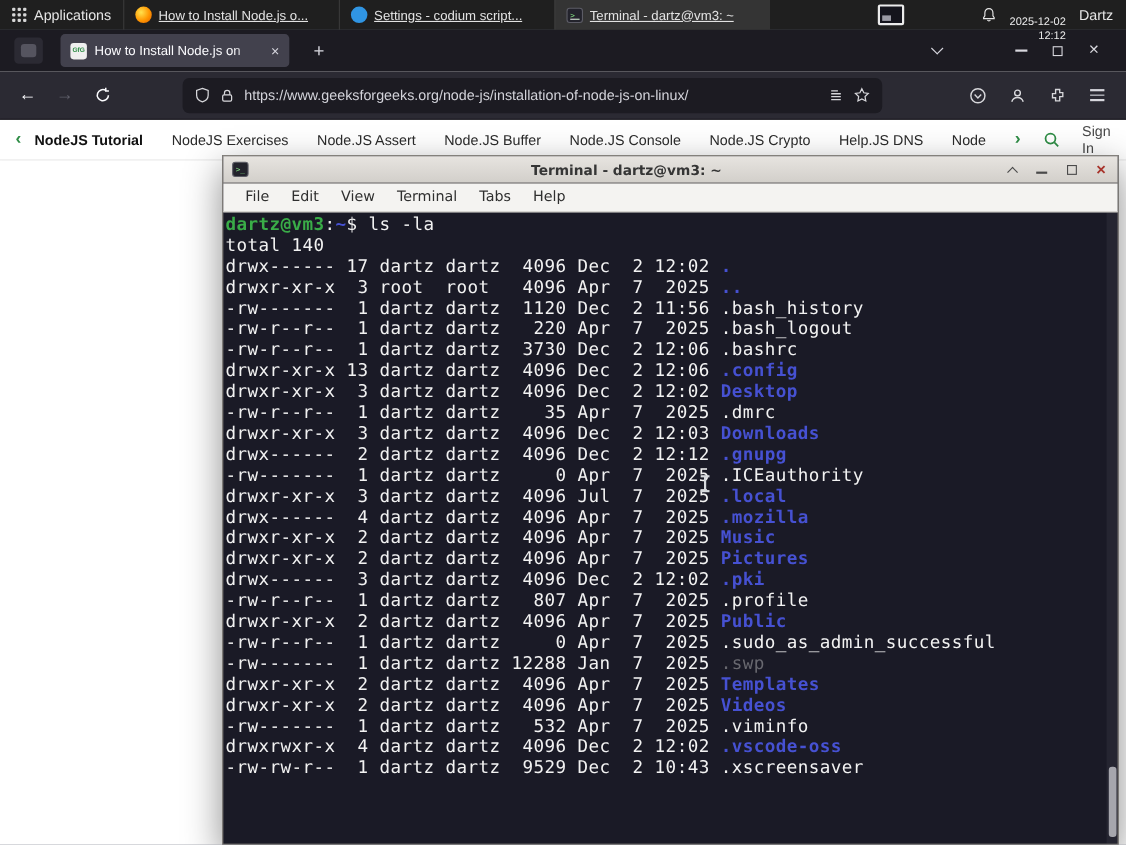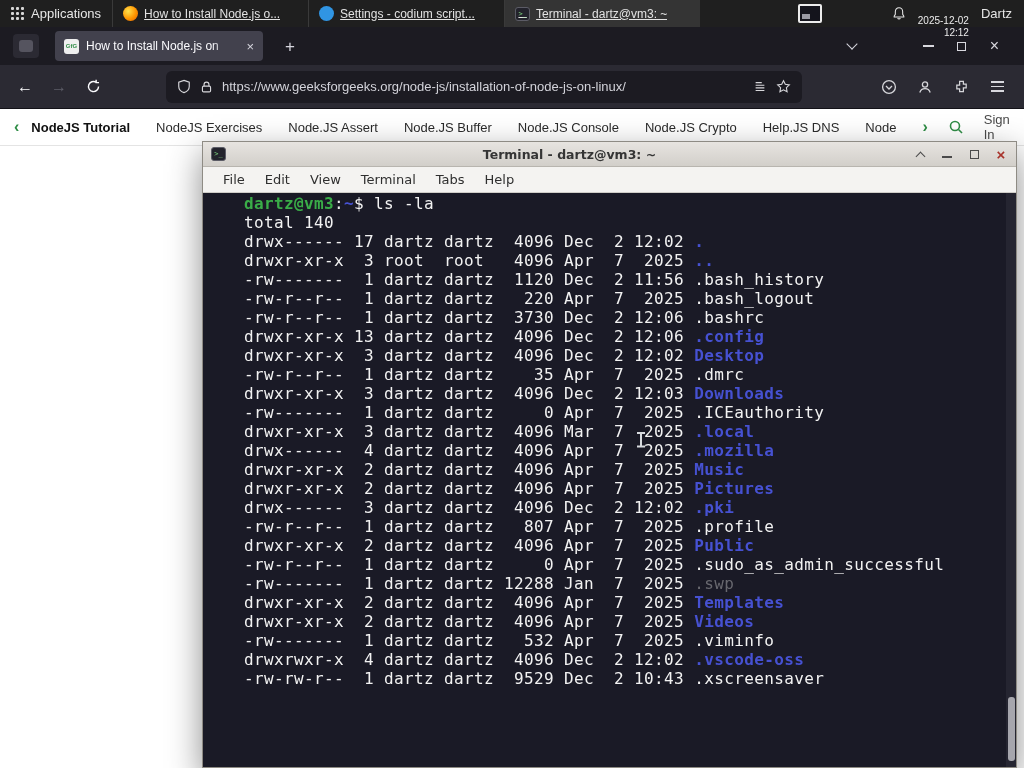--- a/index.html
+++ b/index.html
@@ -94,21 +94,21 @@
   .t-ctl .bar { width:10px; height:1.7px; background:#4a4a4a; margin-top:6px; }
   .t-ctl .sq { width:9px; height:9px; border:1.7px solid #4a4a4a; }
   .t-ctl.x { color:#a8342c; font-size:15px; font-weight:bold; }
   .t-menubar { height:26px; background:#f4f3f1; border-bottom:1px solid #cfcdc8; display:flex;
                align-items:center; padding:0 10px; font-size:13px; color:#2f2f2f;
                font-family:"DejaVu Sans", sans-serif; }
   .t-menu-item { padding:0 10px; }
   .t-body { flex:1; position:relative; overflow:hidden; padding:1px 0 0 2px;
             font-family:"DejaVu Sans Mono", monospace; font-size:16px; letter-spacing:.37px;
             line-height:19px; color:#f2f2f2; }
-  .tline { white-space:pre;margin-left:39px; }
+  .tline { white-space:pre; }
   .p-user { color:#3aad48; font-weight:bold; }
   .p-path { color:#4651d2; font-weight:bold; }
   .fn-dir { color:#4651d2; font-weight:bold; }
   .fn-dim { color:#68686f; }
   .t-scroll { position:absolute; right:0; top:0; bottom:0; width:10px; background:rgba(255,255,255,.05); }
   .t-thumb { position:absolute; right:1px; bottom:6px; width:7px; height:64px; background:#a6a6ad; border-radius:3px; }
 
   .ibeam { position:absolute; left:636px; top:431px; width:10px; height:18px; z-index:60; }
   .ibeam::before { content:""; position:absolute; left:4px; top:2px; width:1.6px; height:14px; background:#d7dade; }
   .ibeam::after { content:""; position:absolute; left:1px; top:1px; width:8px; height:1.6px; background:#d7dade;
@@ -307,22 +307,23 @@
       <div>
           <div class="tline"><span>drwx------ 17 dartz dartz  4096 Dec  2 12:02 </span><span class="fn-dir">.</span></div>
           <div class="tline"><span>drwxr-xr-x  3 root  root   4096 Apr  7  2025 </span><span class="fn-dir">..</span></div>
           <div class="tline"><span>-rw-------  1 dartz dartz  1120 Dec  2 11:56 </span><span class="fn-file">.bash_history</span></div>
           <div class="tline"><span>-rw-r--r--  1 dartz dartz   220 Apr  7  2025 </span><span class="fn-file">.bash_logout</span></div>
           <div class="tline"><span>-rw-r--r--  1 dartz dartz  3730 Dec  2 12:06 </span><span class="fn-file">.bashrc</span></div>
           <div class="tline"><span>drwxr-xr-x 13 dartz dartz  4096 Dec  2 12:06 </span><span class="fn-dir">.config</span></div>
           <div class="tline"><span>drwxr-xr-x  3 dartz dartz  4096 Dec  2 12:02 </span><span class="fn-dir">Desktop</span></div>
           <div class="tline"><span>-rw-r--r--  1 dartz dartz    35 Apr  7  2025 </span><span class="fn-file">.dmrc</span></div>
           <div class="tline"><span>drwxr-xr-x  3 dartz dartz  4096 Dec  2 12:03 </span><span class="fn-dir">Downloads</span></div>
+          <div class="tline"><span>drwx------  2 dartz dartz  4096 Dec  2 12:12 </span><span class="fn-dir">.gnupg</span></div>
           <div class="tline"><span>-rw-------  1 dartz dartz     0 Apr  7  2025 </span><span class="fn-file">.ICEauthority</span></div>
-          <div class="tline"><span>drwxr-xr-x  3 dartz dartz  4096 Mar  7  2025 </span><span class="fn-dir">.local</span></div>
+          <div class="tline"><span>drwxr-xr-x  3 dartz dartz  4096 Jul  7  2025 </span><span class="fn-dir">.local</span></div>
           <div class="tline"><span>drwx------  4 dartz dartz  4096 Apr  7  2025 </span><span class="fn-dir">.mozilla</span></div>
           <div class="tline"><span>drwxr-xr-x  2 dartz dartz  4096 Apr  7  2025 </span><span class="fn-dir">Music</span></div>
           <div class="tline"><span>drwxr-xr-x  2 dartz dartz  4096 Apr  7  2025 </span><span class="fn-dir">Pictures</span></div>
           <div class="tline"><span>drwx------  3 dartz dartz  4096 Dec  2 12:02 </span><span class="fn-dir">.pki</span></div>
           <div class="tline"><span>-rw-r--r--  1 dartz dartz   807 Apr  7  2025 </span><span class="fn-file">.profile</span></div>
           <div class="tline"><span>drwxr-xr-x  2 dartz dartz  4096 Apr  7  2025 </span><span class="fn-dir">Public</span></div>
           <div class="tline"><span>-rw-r--r--  1 dartz dartz     0 Apr  7  2025 </span><span class="fn-file">.sudo_as_admin_successful</span></div>
           <div class="tline"><span>-rw-------  1 dartz dartz 12288 Jan  7  2025 </span><span class="fn-dim">.swp</span></div>
           <div class="tline"><span>drwxr-xr-x  2 dartz dartz  4096 Apr  7  2025 </span><span class="fn-dir">Templates</span></div>
           <div class="tline"><span>drwxr-xr-x  2 dartz dartz  4096 Apr  7  2025 </span><span class="fn-dir">Videos</span></div>

